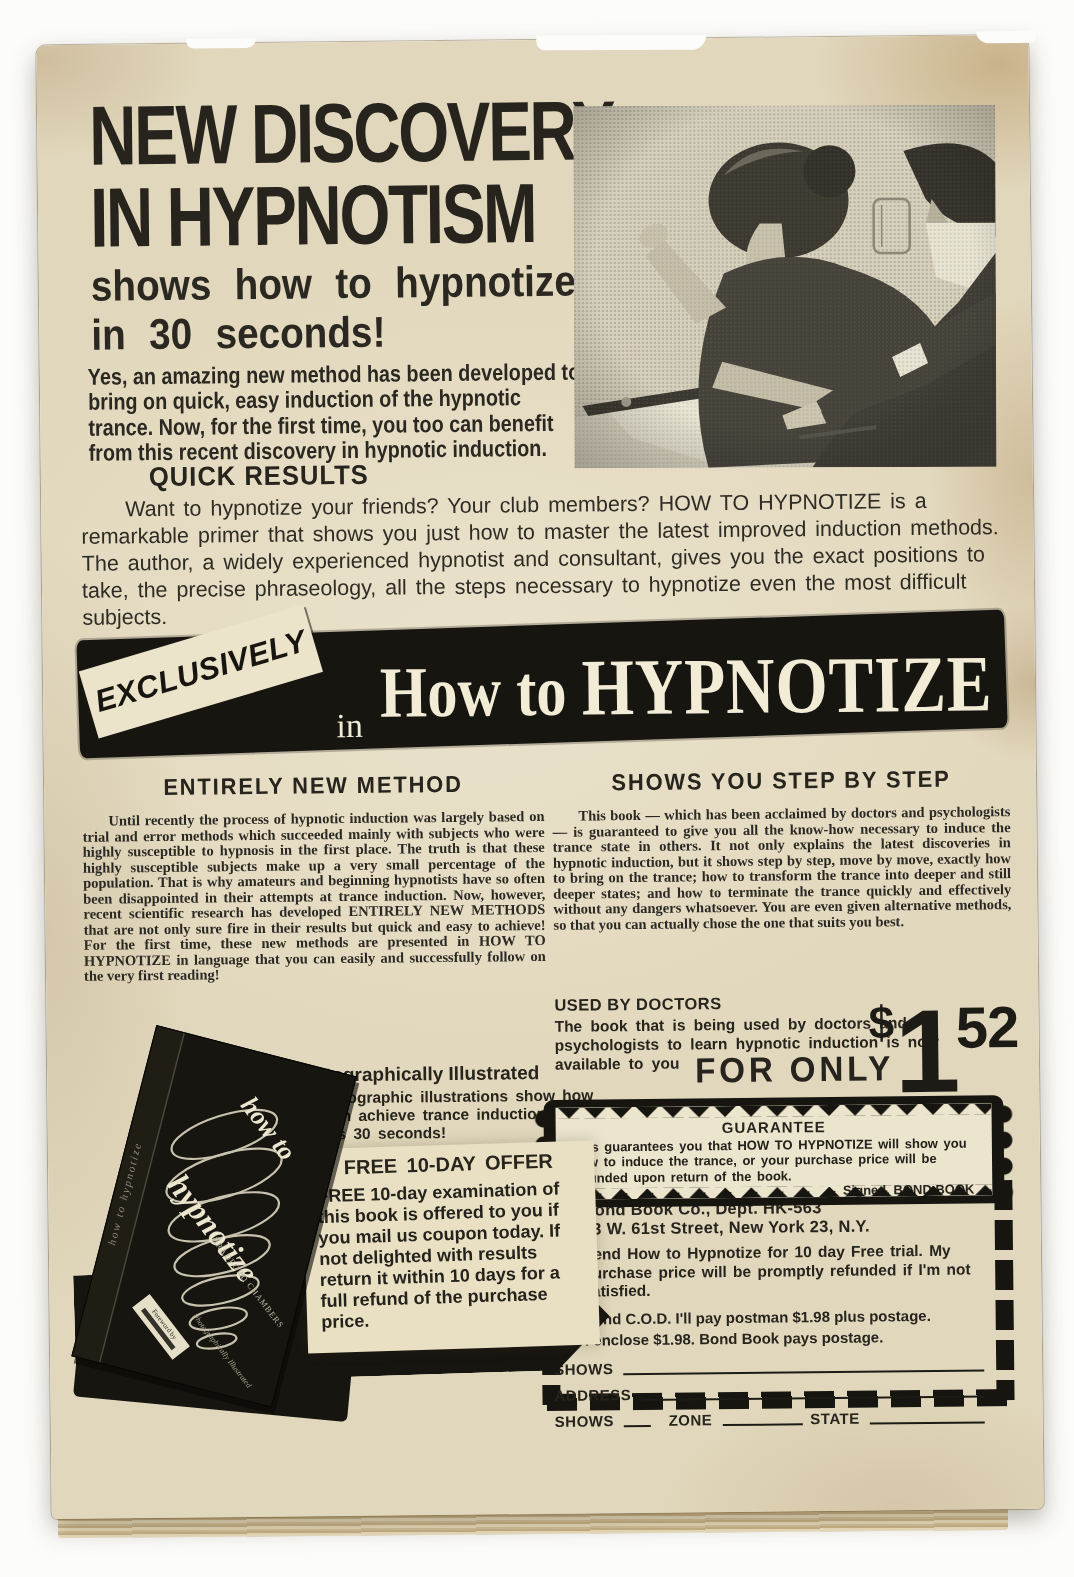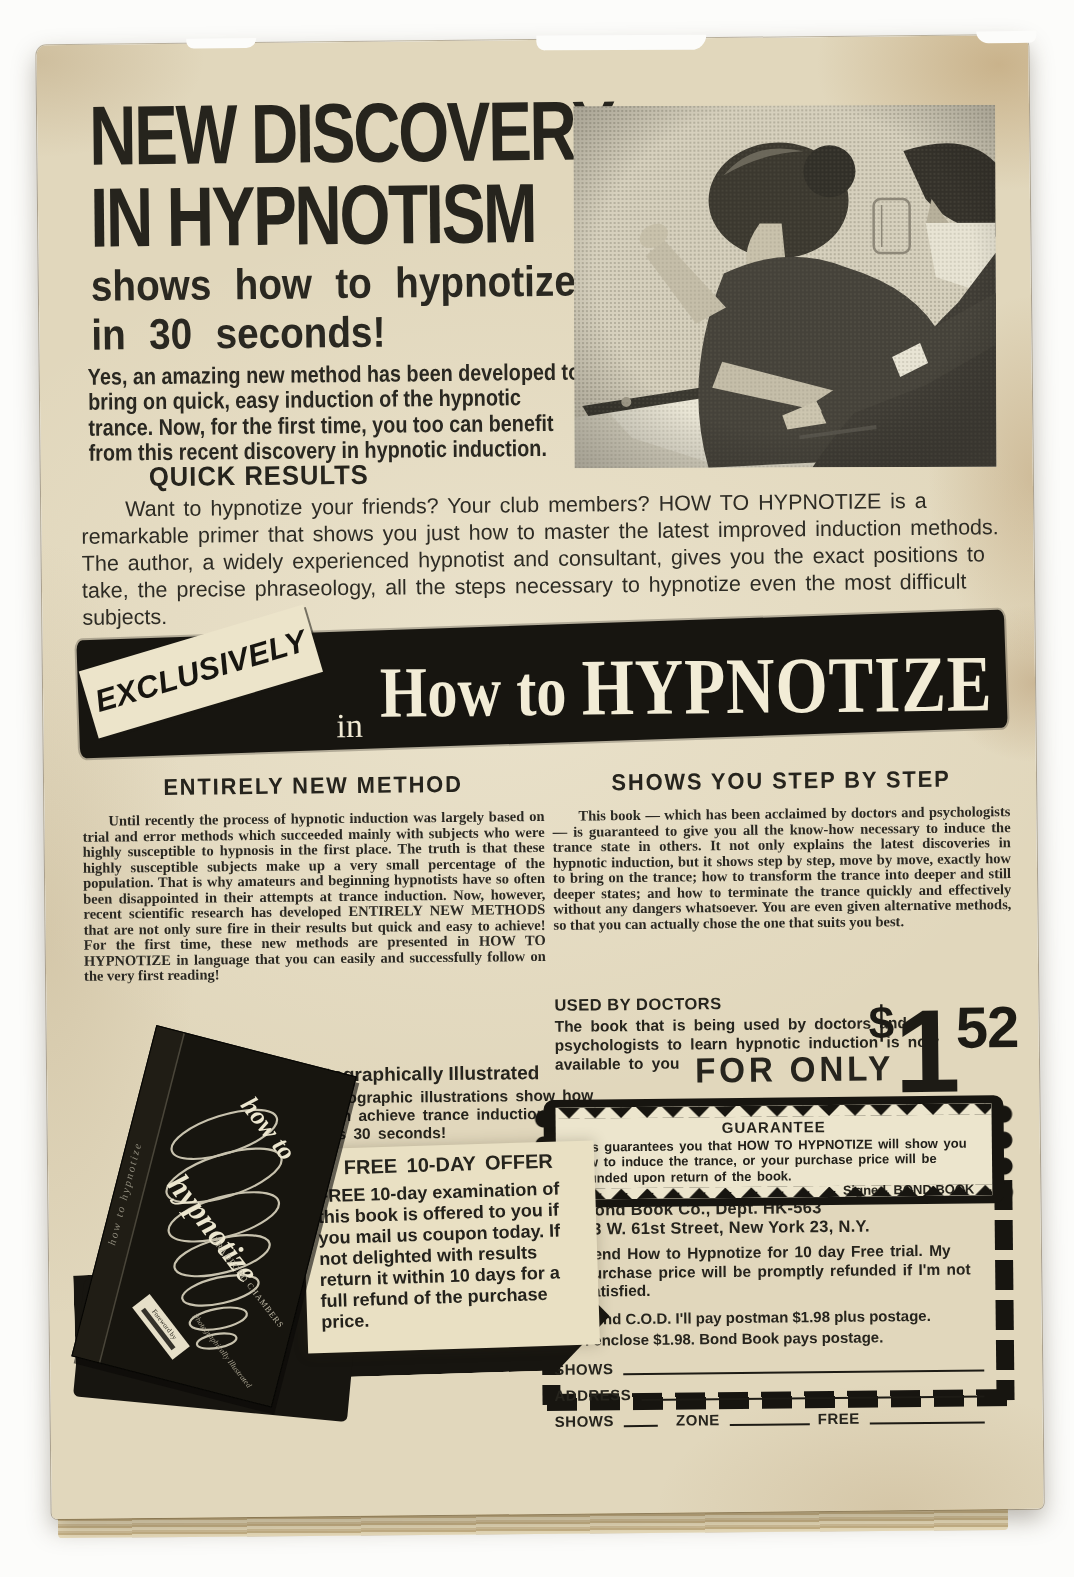--- a/index.html
+++ b/index.html
@@ -263,21 +263,21 @@
         </div>
         <div class="frow">
           <span class="flabel">ADDRESS</span>
           <span class="fline"></span>
         </div>
         <div class="frow">
           <span class="flabel">SHOWS</span>
           <span class="fline"></span>
           <span class="flabel" style="margin-left:16px;">ZONE</span>
           <span class="fline fline-zone"></span>
-          <span class="flabel" style="margin-left:6px;">FREE</span>
+          <span class="flabel" style="margin-left:6px;">STATE</span>
           <span class="fline fline-state"></span>
         </div>
       </div>
     </div>
 
     <div class="pi-block">
       <h5>Photographically Illustrated</h5>
       <p>40 photographic illustrations show how you can achieve trance induction in as little as 30 seconds!</p>
     </div>
 

